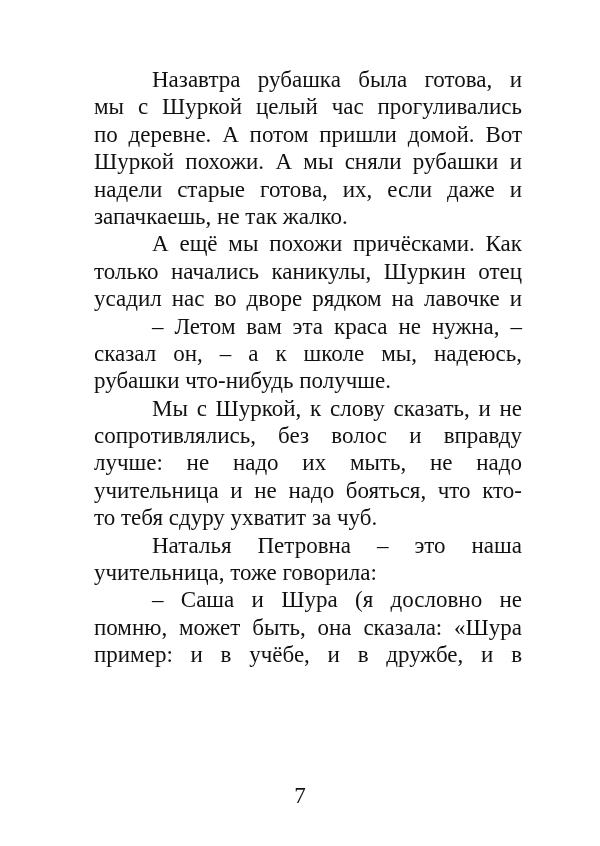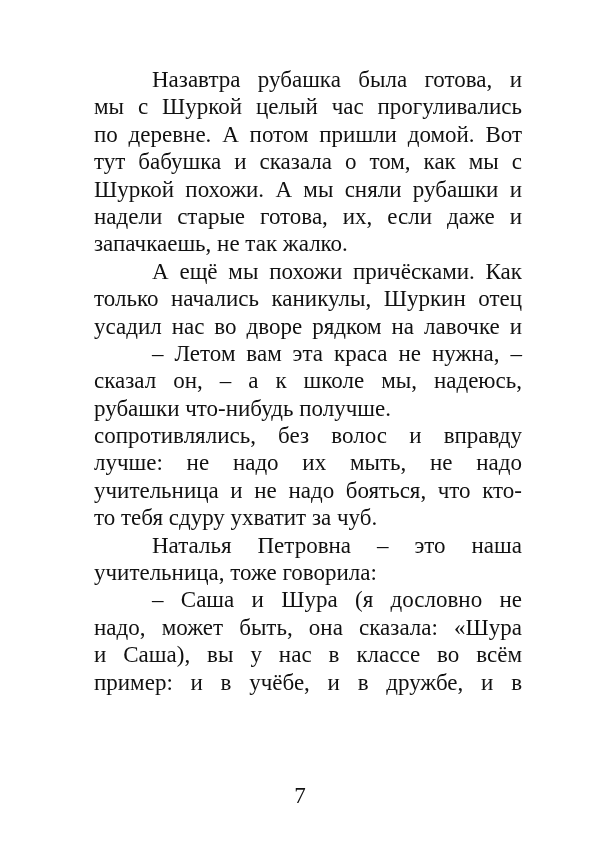--- a/index.html
+++ b/index.html
@@ -48,51 +48,50 @@
   </style>
 </head>
 <body>
 
 <div class="page-text">
 
   <div>
     <span class="line indent">Назавтра рубашка была готова, и</span>
     <span class="line">мы с Шуркой целый час прогуливались</span>
     <span class="line">по деревне. А потом пришли домой. Вот</span>
-    <span class="line">тут бабушка и сказала о том, как мы с</span>
     <span class="line">Шуркой похожи. А мы сняли рубашки и</span>
     <span class="line">надели старые готова, их, если даже и</span>
     <span class="line last">запачкаешь, не так жалко.</span>
   </div>
 
   <div>
     <span class="line indent">А ещё мы похожи причёсками. Как</span>
     <span class="line">только начались каникулы, Шуркин отец</span>
     <span class="line">усадил нас во дворе рядком на лавочке и</span>
   </div>
 
   <div>
     <span class="line indent">– Летом вам эта краса не нужна, –</span>
     <span class="line">сказал он, – а к школе мы, надеюсь,</span>
     <span class="line last">рубашки что-нибудь получше.</span>
   </div>
 
   <div>
+    <span class="line indent">Мы с Шуркой, к слову сказать, и не</span>
     <span class="line">сопротивлялись, без волос и вправду</span>
     <span class="line">лучше: не надо их мыть, не надо</span>
     <span class="line">учительница и не надо бояться, что кто-</span>
     <span class="line last">то тебя сдуру ухватит за чуб.</span>
   </div>
 
   <div>
     <span class="line indent">Наталья Петровна – это наша</span>
     <span class="line last">учительница, тоже говорила:</span>
   </div>
 
   <div>
     <span class="line indent">– Саша и Шура (я дословно не</span>
-    <span class="line">надо, может быть, она сказала: «Шура</span>
-    <span class="line">и Саша), вы у нас в классе во всём</span>
+    <span class="line">помню, может быть, она сказала: «Шура</span>
     <span class="line">пример: и в учёбе, и в дружбе, и в</span>
   </div>
 </div>
 
 <div class="page-number">7</div>
 
 </body></html>

